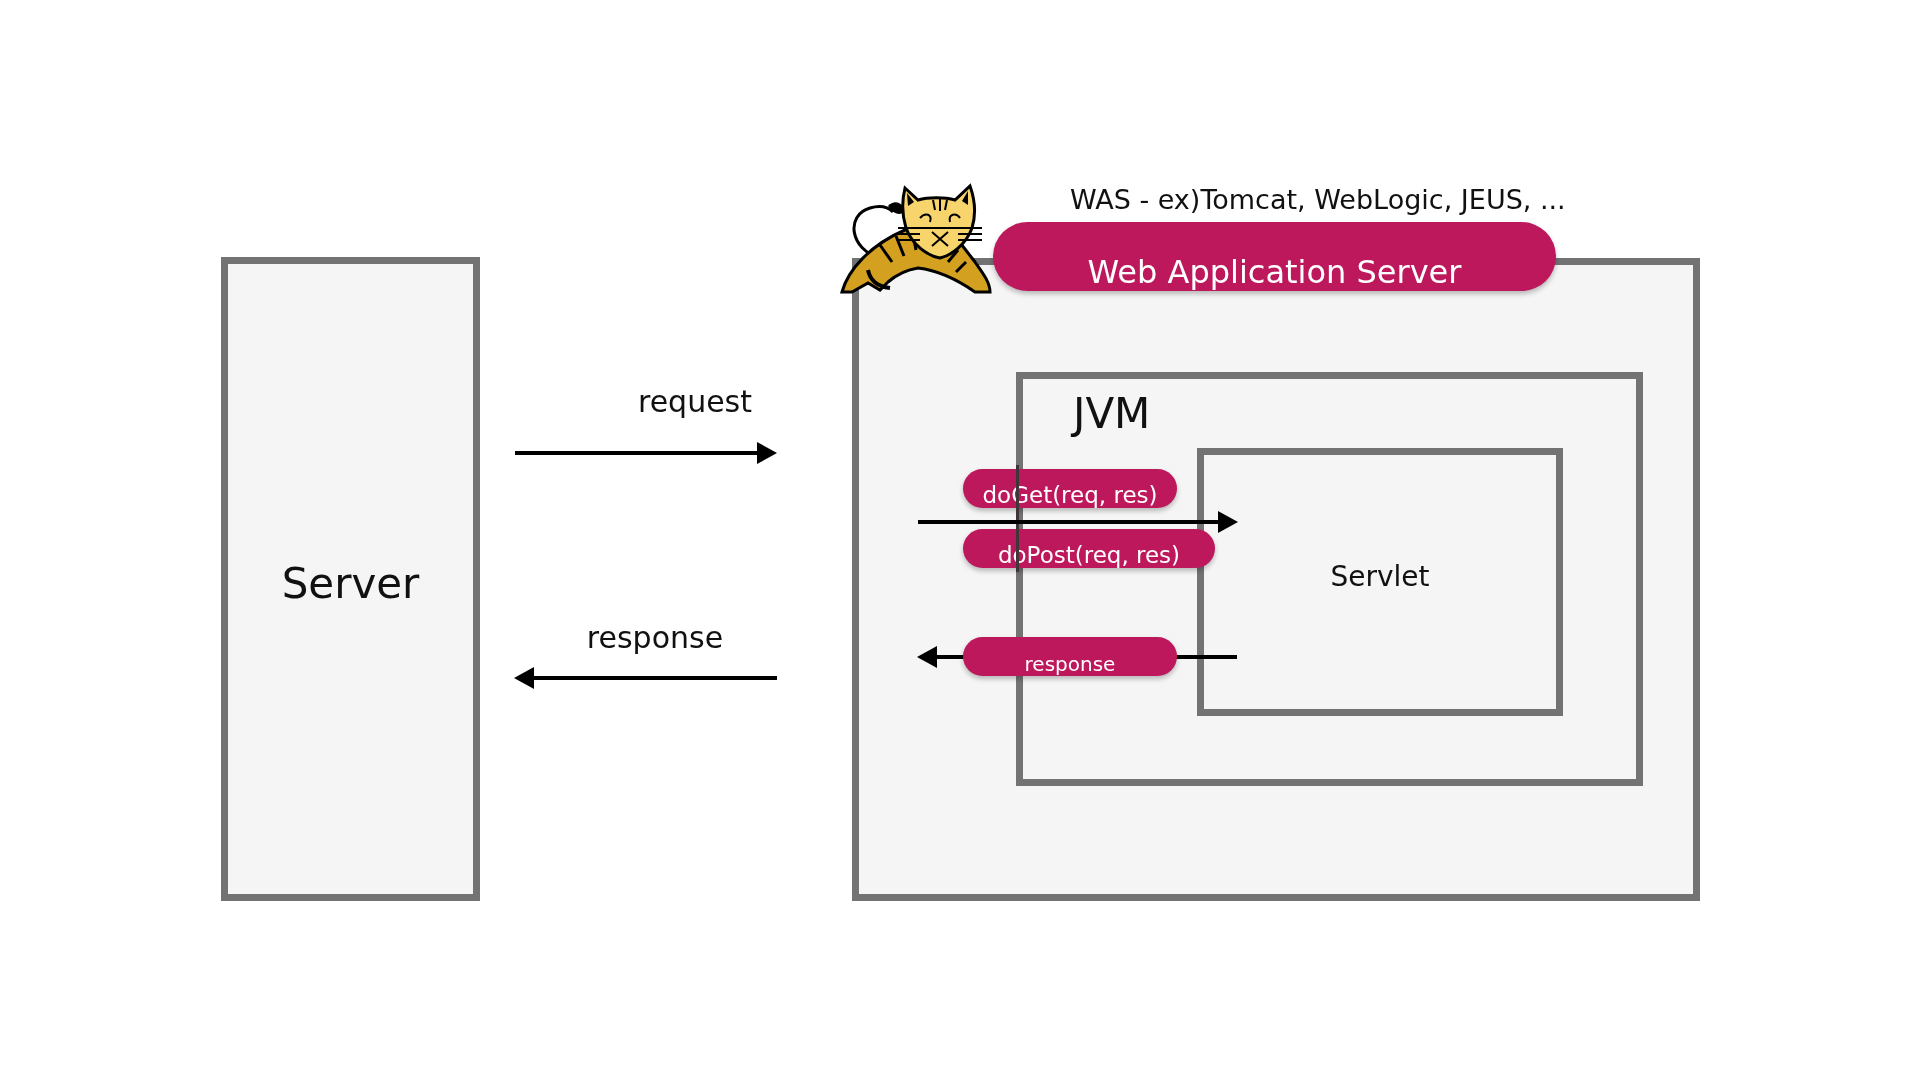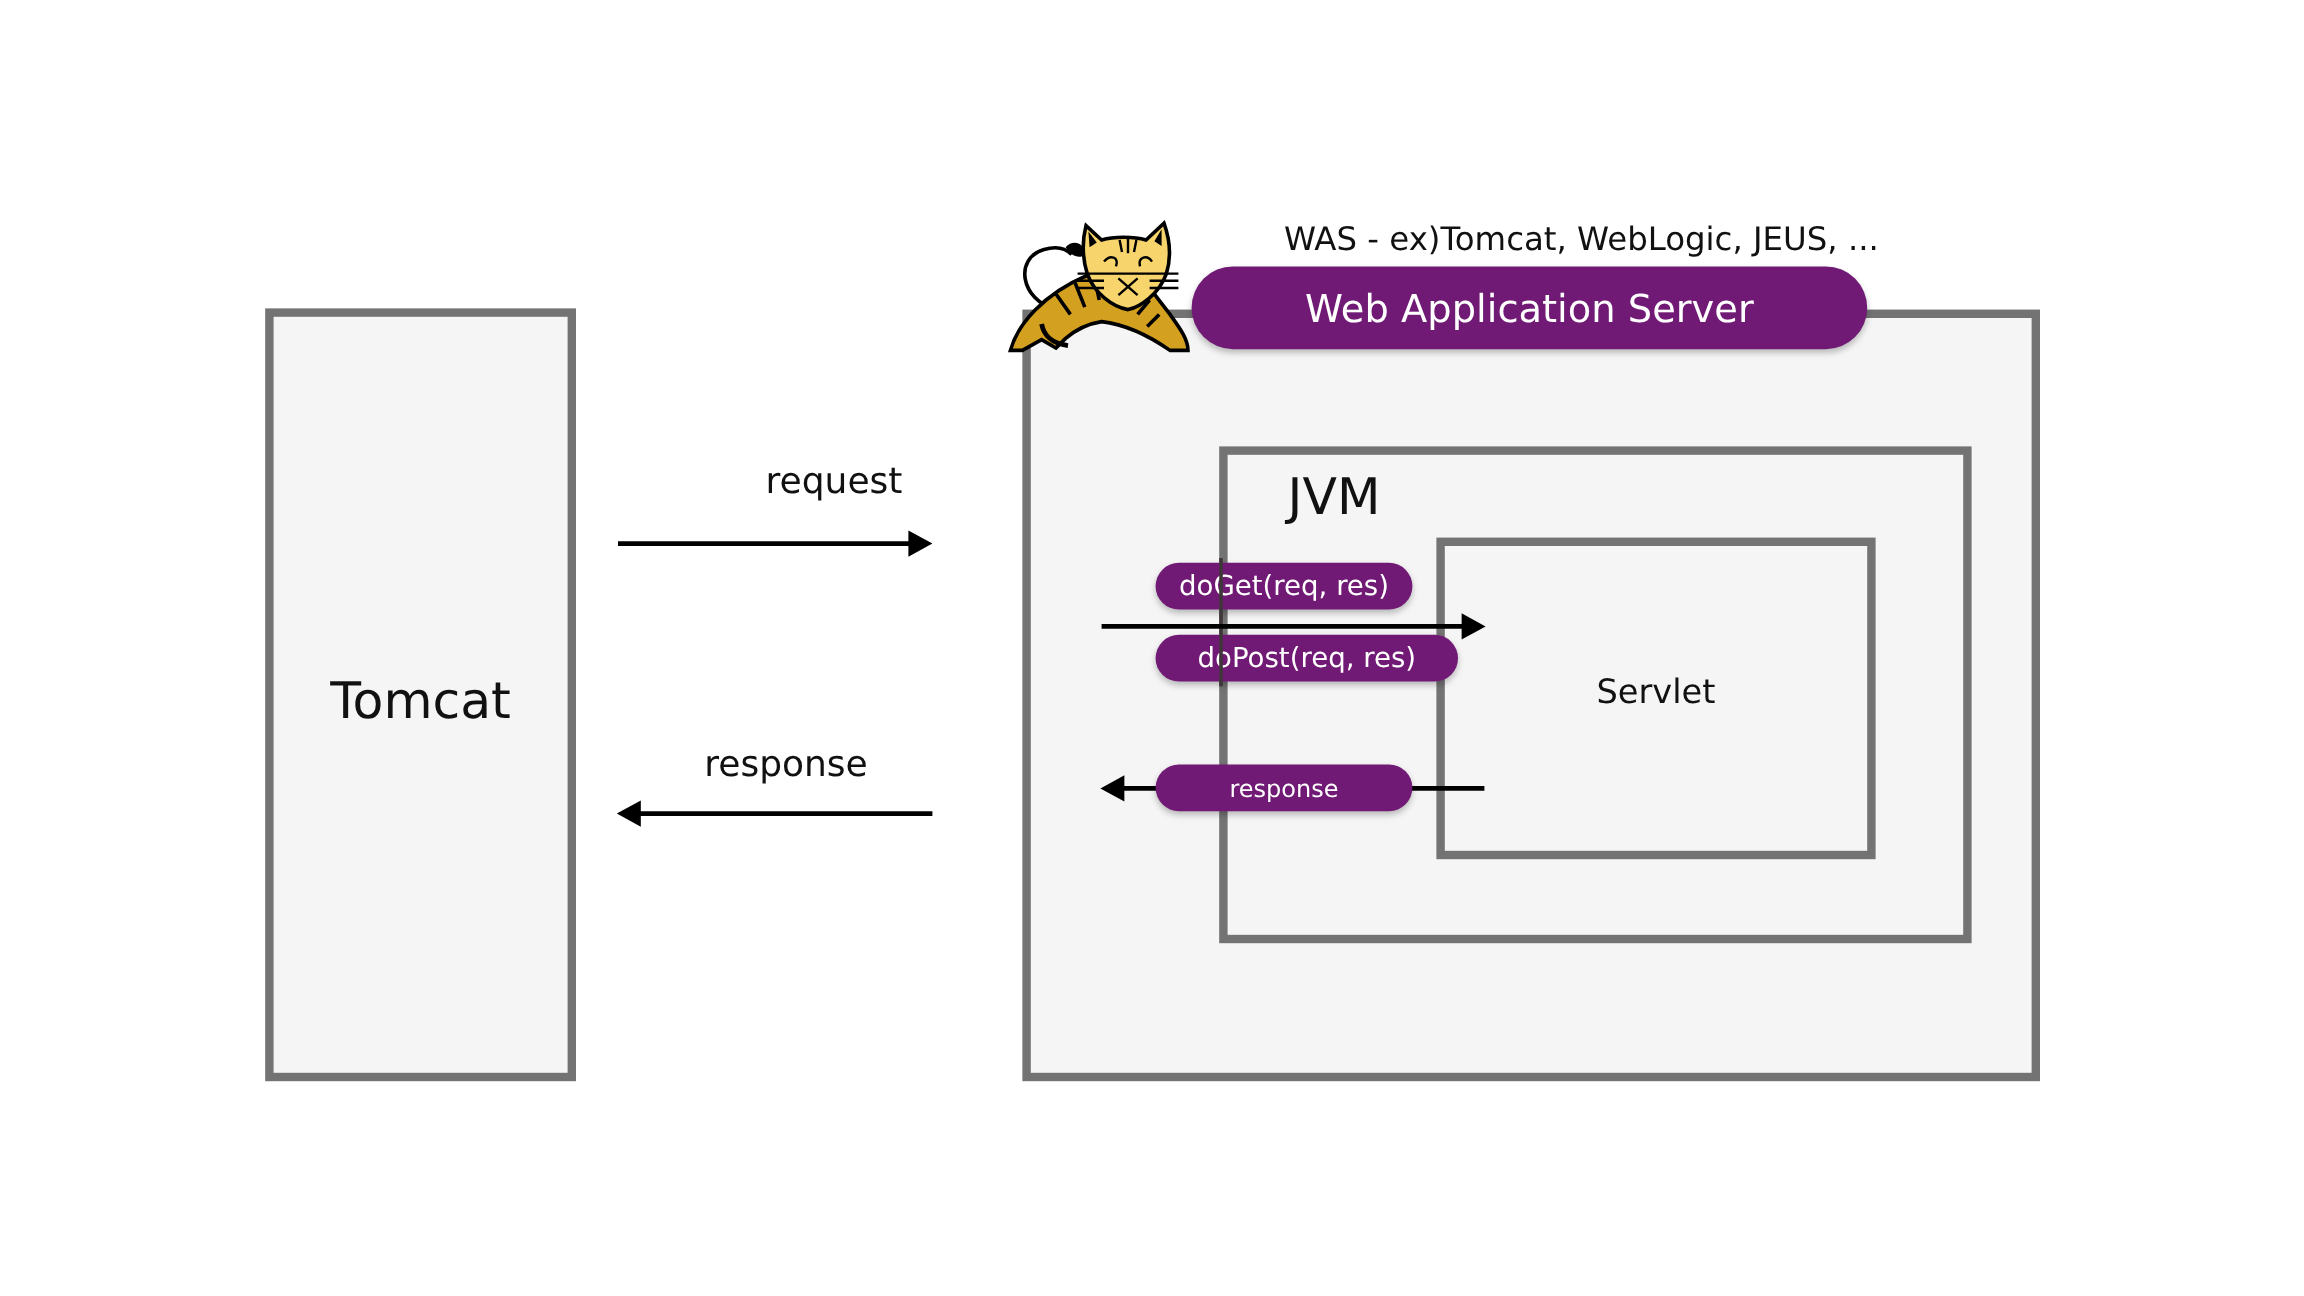--- a/index.html
+++ b/index.html
@@ -1,29 +1,29 @@
 <!DOCTYPE html>
 <html><head>
 <meta charset="utf-8">
 <style>
   html, body { margin:0; padding:0; }
   body { width:1920px; height:1080px; background:#ffffff; position:relative; overflow:hidden;
          font-family:"DejaVu Sans", "Liberation Sans", sans-serif; color:#111; }
   .box { position:absolute; box-sizing:border-box; border:7px solid #737373; background:#f5f5f5; }
   .inner { background:transparent; }
   .label { position:absolute; white-space:nowrap; }
-  .pill { position:absolute; box-sizing:border-box; background:#701a75; color:#fff; border-radius:22px;
-          display:flex; align-items:center; justify-content:center; box-shadow:0 3px 5px rgba(0,0,0,0.25); }
+  .pill { position:absolute; box-sizing:border-box; background:#be185d; color:#fff; border-radius:22px;
+          display:flex; align-items:flex-end; justify-content:center; box-shadow:0 3px 5px rgba(0,0,0,0.25); }
   .overlay { position:absolute; left:0; top:0; pointer-events:none; }
 </style>
 </head>
 <body>
 
 <div class="box" style="left:221px; top:257px; width:259px; height:644px;">
-  <div class="label" style="left:0; right:0; top:295px; text-align:center; font-size:42px;">Tomcat</div>
+  <div class="label" style="left:0; right:0; top:295px; text-align:center; font-size:42px;">Server</div>
 </div>
 
 <div class="label" style="left:595px; top:384px; width:120px; text-align:center; font-size:30px;margin-left:40px;">request</div>
 <div class="label" style="left:580px; top:620px; width:150px; text-align:center; font-size:30px;">response</div>
 
 <div class="box" style="left:852px; top:258px; width:848px; height:643px;"></div>
 
 <div class="box inner" style="left:1016px; top:372px; width:627px; height:414px;">
   <div class="label" style="left:50px; top:10px; font-size:42px;">JVM</div>
 </div>

